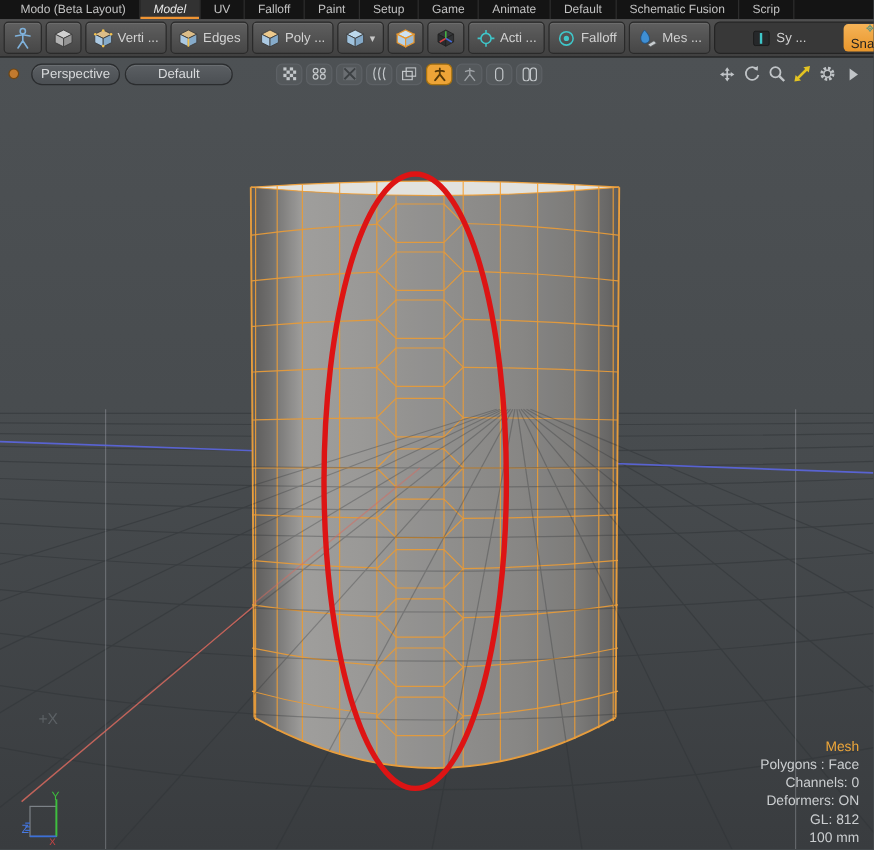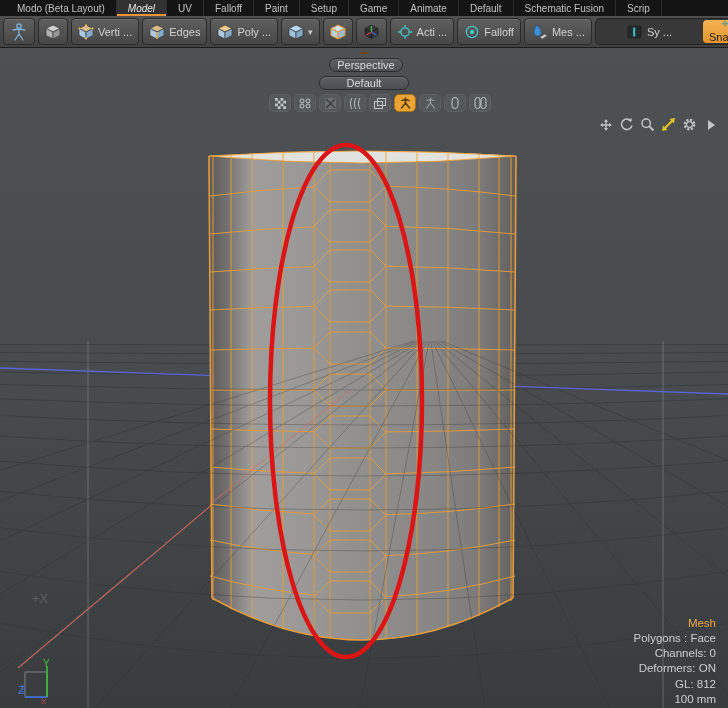--- a/index.html
+++ b/index.html
@@ -21,21 +21,21 @@
   .tgroup{display:flex;align-items:center;background:#383838;border:1px solid #242424;
           border-radius:5px;padding:1px;gap:1px;height:27px;box-sizing:border-box;}
   .tgroup .tbtn{border:none;background:none;box-shadow:none;height:23px;margin-left:24px;}
   .tbtn.snap-active{background:linear-gradient(#f5b357,#e8962b);color:#1e1e1e;border-radius:4px;flex-direction:column;}
   .tbtn.disabled{color:#8d8d8d;opacity:.75;}
   .flexspace{flex:1;}
   
   .viewport{position:absolute;top:48px;left:0;width:728px;height:660px;overflow:hidden;}
   #scene{position:absolute;top:0;left:0;}
   .vp-header{position:absolute;top:4px;left:0;right:0;height:19px;display:flex;align-items:center;
-             gap:4px;padding:0 5px;flex-direction:column;}
+             gap:4px;padding:0 5px;}
   .menu-dot{width:7px;height:7px;border-radius:50%;background:#c27a2e;border:1px solid #6e4512;margin:0 2px;}
   .pill{height:16px;border-radius:9px;background:linear-gradient(#5b5f63,#4b4f53);border:1px solid #2a2c2e;
         color:#d8dadc;font-size:11px;display:flex;align-items:center;justify-content:center;
         box-shadow:inset 0 1px 0 rgba(255,255,255,.10);}
   .pill.cam{width:72px;margin-left:4px;}
   .pill.sty{width:88px;text-align:center;}
   .vbtns{display:flex;gap:3px;margin-left:32px;align-items:center;}
   .vbtn{width:20px;height:16px;border-radius:5px;border:1px solid #5d6165;background:rgba(98,102,106,.35);
         display:flex;align-items:center;justify-content:center;}
   .vbtn.active{background:#eda437;border-color:#a8720e;}

